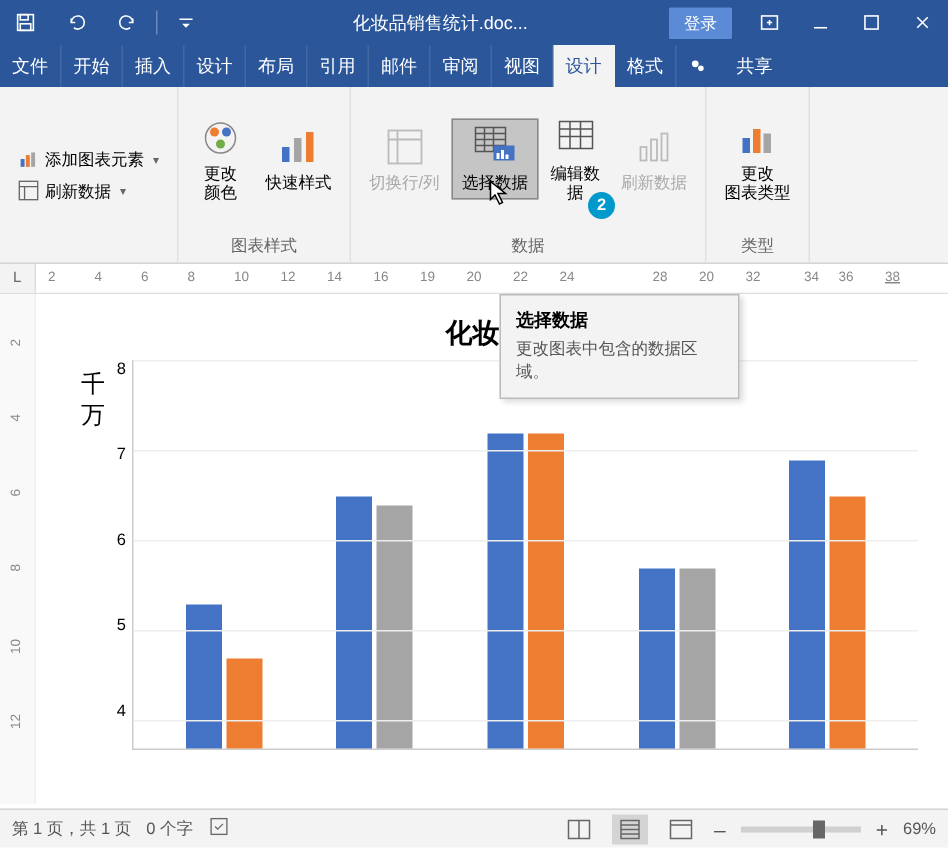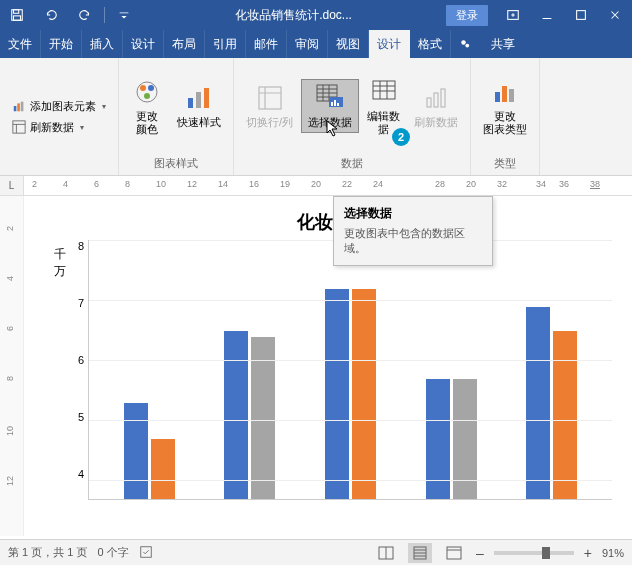--- a/index.html
+++ b/index.html
@@ -30,21 +30,21 @@
 .ruler-row { height:20px; background:#fff; display:flex; border-bottom:1px solid #ddd; }
 .ruler-corner { width:24px; border-right:1px solid #ddd; display:flex; align-items:center; justify-content:center; font-size:10px; color:#666; background:#f3f3f3; position:relative; }
 .ruler { flex:1; display:flex; align-items:center; position:relative; background:#fff; font-size:9px; color:#888; }
 .ruler span { position:absolute; top:3px; }
 .doc-area { height:340px; display:flex; background:#fff; position:relative; }
 .vruler { width:24px; background:#f9f9f9; border-right:1px solid #eee; position:relative; font-size:9px; color:#888; writing-mode:vertical-rl; }
 .vruler span { position:absolute; left:5px; transform:rotate(180deg); }
 .page { flex:1; background:#fff; padding:14px 20px 10px 30px; position:relative; }
 .chart-title { text-align:center; font-size:18px; font-weight:bold; margin-bottom:6px; }
 .chart-wrap { display:flex; height:260px; }
-.y-unit { width:18px; font-size:12px; display:flex; flex-direction:column; justify-content:flex-start; padding-top:6px; }
+.y-unit { width:18px; font-size:16px; display:flex; flex-direction:column; justify-content:flex-start; padding-top:6px; }
 .y-axis { width:16px; display:flex; flex-direction:column; justify-content:space-between; text-align:right; font-size:11px; padding:0 4px 20px 0; }
 .plot { flex:1; position:relative; border-left:1px solid #ccc; border-bottom:1px solid #ccc; }
 .grid-line { position:absolute; left:0; right:0; border-top:1px solid #eee; }
 .bars { position:absolute; inset:0; display:flex; justify-content:space-around; align-items:flex-end; padding:0 10px 0 10px; }
 .bar-cluster { display:flex; gap:3px; align-items:flex-end; }
 .bar { width:24px; }
 .tooltip { position:absolute; top:196px; left:333px; width:160px; background:#f3f3f3; border:1px solid #bbb; padding:8px 10px; font-size:12px; box-shadow:2px 2px 4px rgba(0,0,0,.15); z-index:50; }
 .tooltip .tt-title { font-weight:bold; margin-bottom:4px; }
 .tooltip .tt-body { font-size:11px; color:#555; line-height:1.4; }
 .statusbar { position:absolute; bottom:0; left:0; right:0; height:26px; background:#f3f3f3; border-top:1px solid #d4d4d4; display:flex; align-items:center; padding:0 8px; font-size:11px; color:#555; gap:10px; }
@@ -354,14 +354,14 @@
       <svg width="16" height="14" viewBox="0 0 16 14" fill="none" stroke="#666">
         <rect x="1" y="1" width="14" height="12"></rect>
         <path d="M1 4h14"></path>
       </svg>
     </div>
   <span style="font-size:14px;cursor:pointer">–</span>
   <div class="zoom-slider">
       <div class="thumb"></div>
     </div>
   <span style="font-size:14px;cursor:pointer">+</span>
-  <span>91%</span>
+  <span>69%</span>
 </div>
 
 </body></html>

